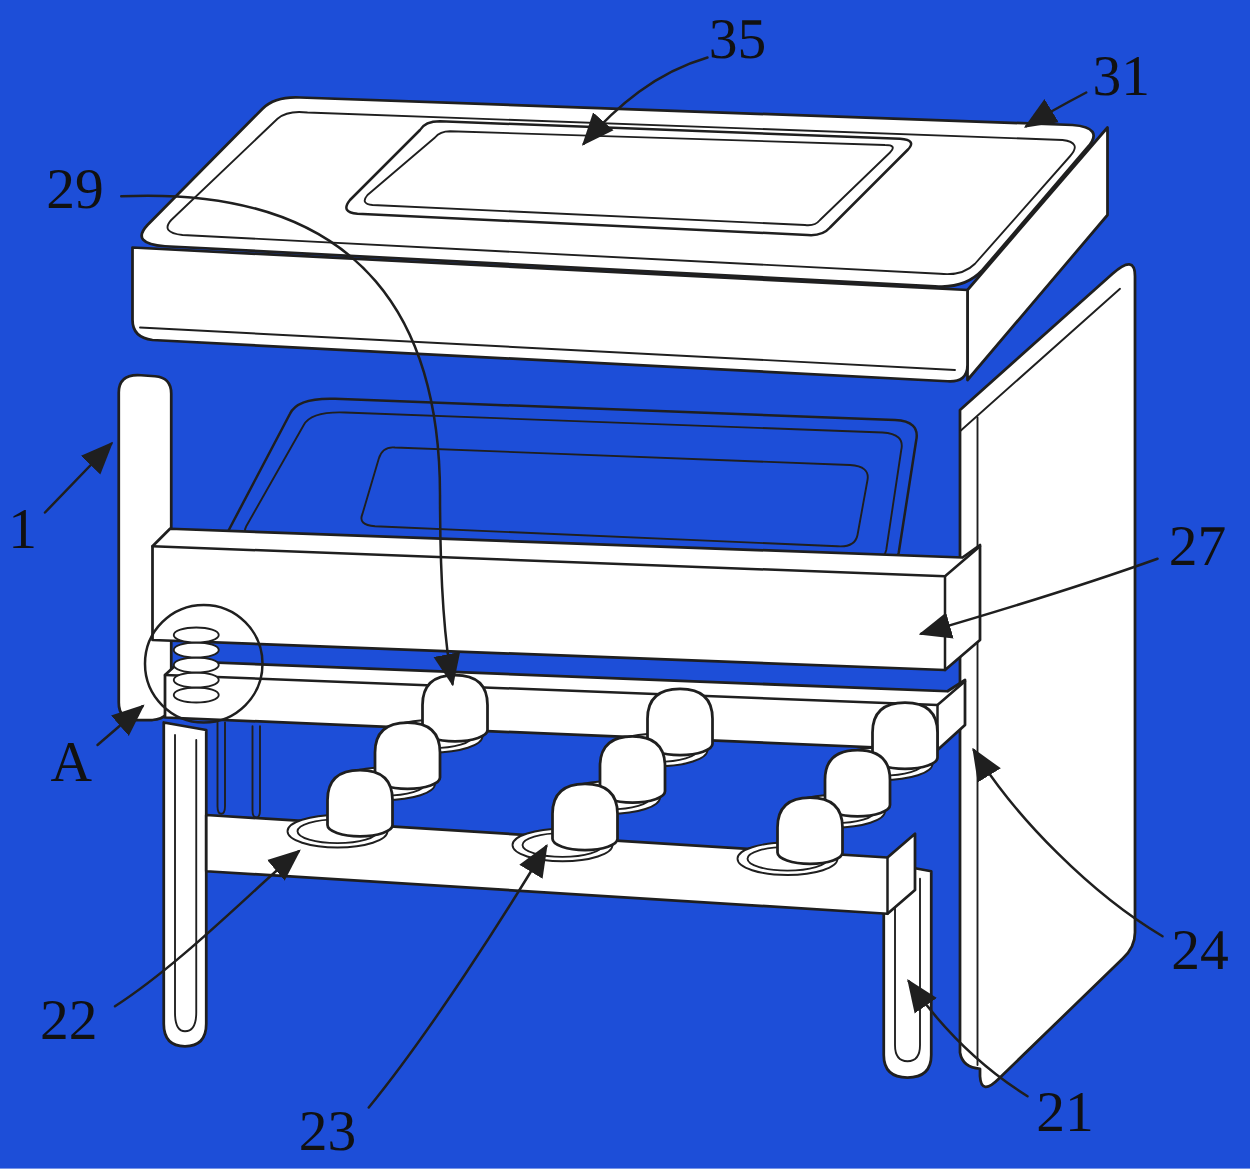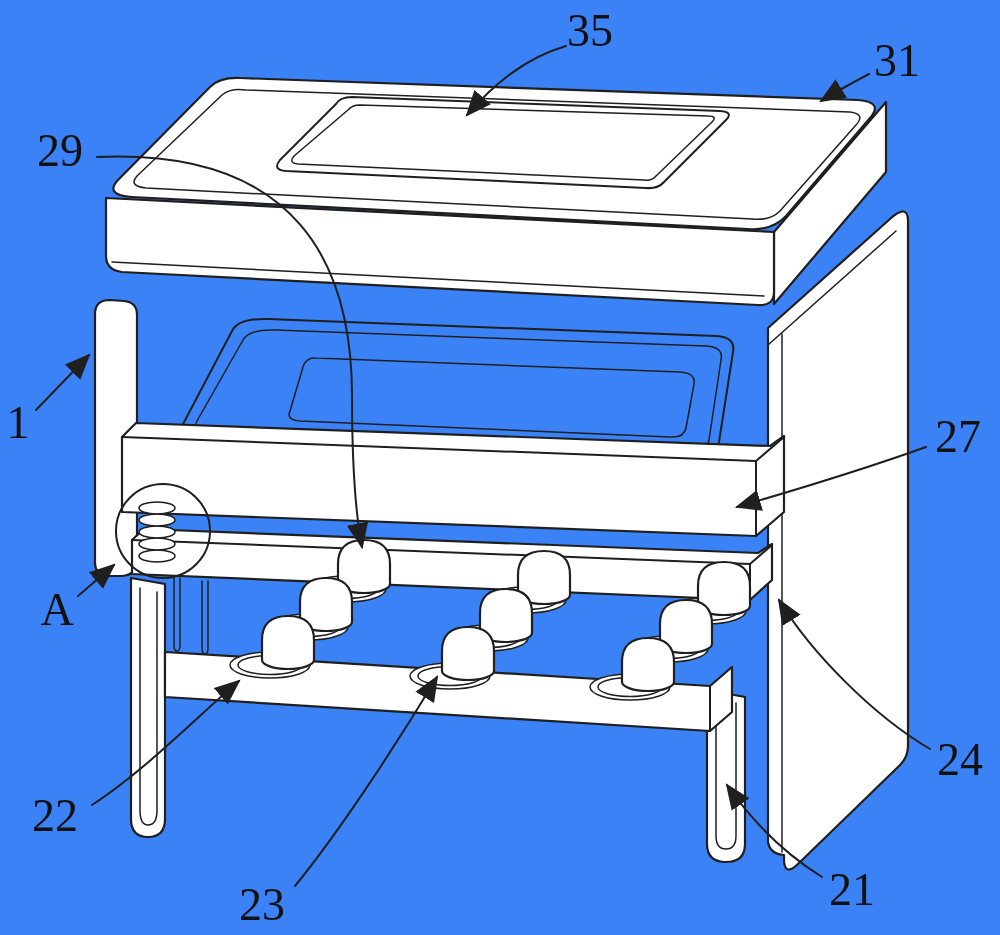--- a/index.html
+++ b/index.html
@@ -1,16 +1,16 @@
 <!DOCTYPE html>
 <html><head>
 <meta charset="utf-8">
 <style>
   html,body{margin:0;padding:0;background:#ffffff;}
-  .canvas{width:1000px;height:935px;background:#3b82f6;position:relative;overflow:hidden;}
+  .canvas{width:1000px;height:935px;background:#1d4ed8;position:relative;overflow:hidden;}
   svg{display:block;}
   .ol{fill:#ffffff;stroke:#1f1f1f;stroke-width:2.2;stroke-linejoin:round;stroke-linecap:round;}
   .ln{fill:none;stroke:#1f1f1f;stroke-width:2;stroke-linejoin:round;stroke-linecap:round;}
   .thin{stroke-width:1.5;}
   .leader{fill:none;stroke:#1f1f1f;stroke-width:2;stroke-linecap:round;}
   text.lbl{font-family:"Liberation Serif", serif;font-size:46px;fill:#111111;text-anchor:middle;}
 </style>
 </head>
 <body>
 

